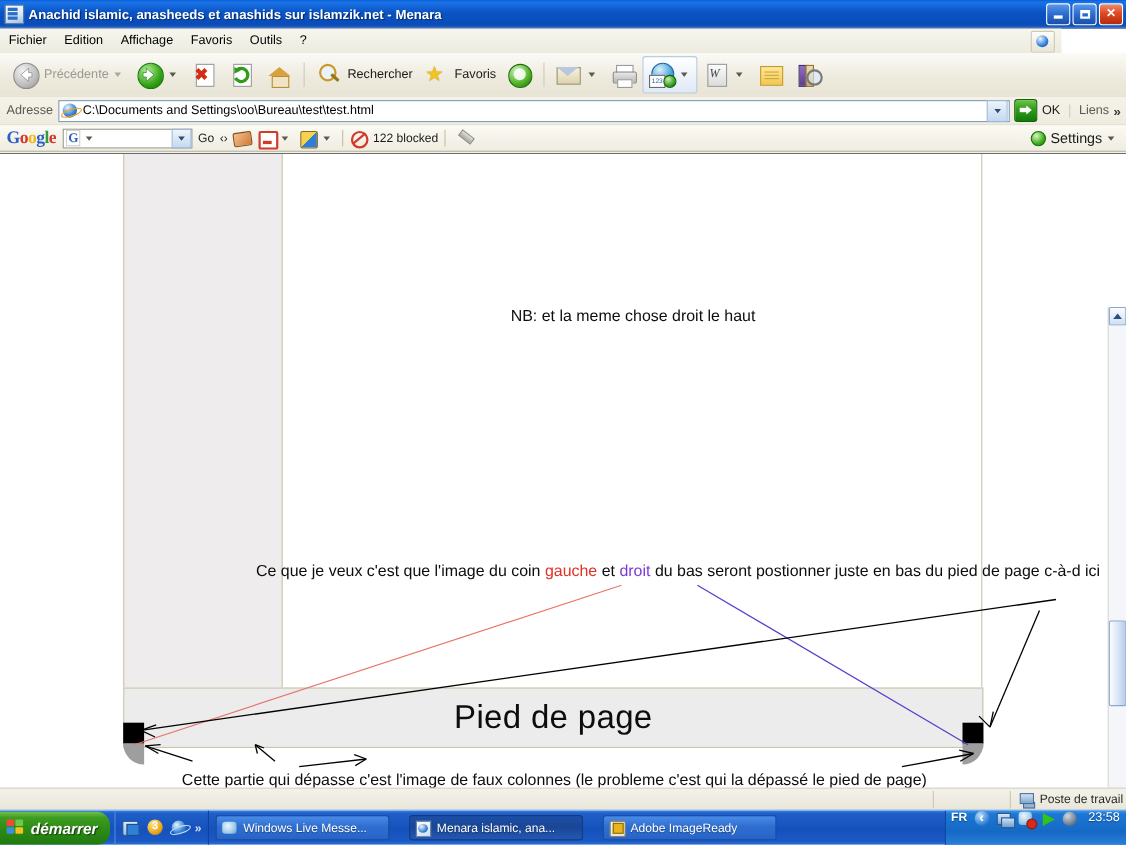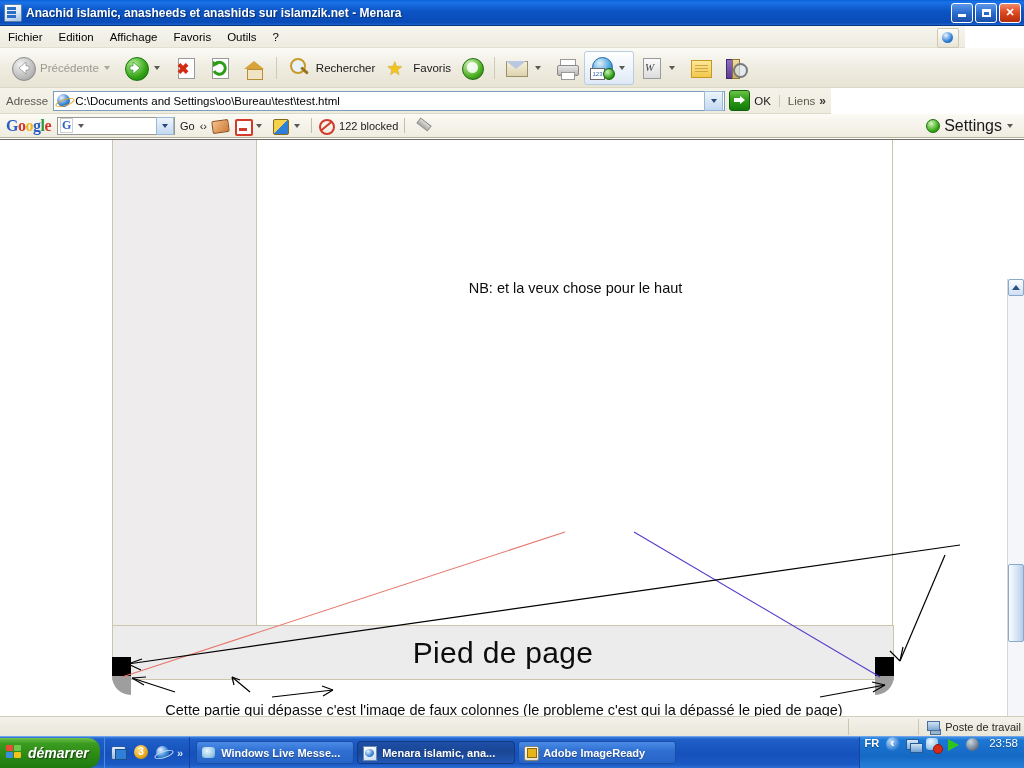--- a/index.html
+++ b/index.html
@@ -123,21 +123,21 @@
   
   .ic-note .n{position:absolute;left:3px;top:5px;width:19px;height:16px;background:linear-gradient(180deg,#fde89a,#f0c84c);border:1px solid #c69a22;}
   .ic-note .n:after{content:"";position:absolute;left:3px;top:4px;width:13px;height:1px;background:#cfa640;box-shadow:0 3px 0 #cfa640,0 6px 0 #cfa640;}
   
   .ic-book .b1{position:absolute;left:4px;top:4px;width:6px;height:18px;background:linear-gradient(180deg,#8f6fc0,#5c3d92);border:1px solid #422a6b;}
   .ic-book .b2{position:absolute;left:10px;top:4px;width:6px;height:18px;background:linear-gradient(180deg,#f0dca8,#cbae63);border:1px solid #8e7536;}
   .ic-book .lens{position:absolute;left:11px;top:8px;width:11px;height:11px;border-radius:50%;border:2px solid #7a7a7a;background:rgba(220,235,250,.65);}
 
   
   .addrbar{
-    position:absolute;left:0;top:88px;width:831px;height:26px;
+    position:absolute;left:0;top:88px;width:1024px;height:26px;
     background:linear-gradient(180deg,#f5f3e9 0%,#eeebdf 100%);
     display:flex;align-items:center;box-sizing:border-box;
     border-bottom:1px solid #dcd8c6;
   }
   .addr-label{font-size:11.5px;color:#5a5a52;padding:0 5px 0 6px;}
   .addr-box{
     flex:1 1 auto;height:20px;background:#fff;border:1px solid #7f9db9;
     display:flex;align-items:center;box-sizing:border-box;position:relative;
   }
   .addr-ie{width:16px;height:16px;margin:0 3px 0 2px;flex:0 0 auto;position:relative;}
@@ -197,21 +197,21 @@
   .gm-pop:after{content:"";position:absolute;left:2px;top:7px;width:8px;height:3px;background:#d23a2a;}
   .gm-opt{position:absolute;left:1px;top:1px;width:14px;height:14px;border-radius:2px;background:linear-gradient(135deg,#f5d24a 50%,#2f7fd6 50%);border:1px solid #8a6a18;}
   .gblock{width:16px;height:16px;position:relative;}
   .gblock:after{content:"";position:absolute;left:1px;top:1px;width:12px;height:12px;border:2px solid #d23a2a;border-radius:50%;}
   .gblock:before{content:"";position:absolute;left:1px;top:7px;width:15px;height:2px;background:#d23a2a;transform:rotate(-40deg);z-index:2;}
   .gsep{width:1px;height:15px;background:#c4bfa9;margin:0 6px;}
   .gpen{width:16px;height:16px;position:relative;margin-left:4px;}
   .gpen:after{content:"";position:absolute;left:2px;top:3px;width:12px;height:5px;background:linear-gradient(180deg,#e0e0dc,#a8a8a0);transform:rotate(38deg);border:1px solid #8a8a82;}
   .gset{position:absolute;right:6px;display:flex;align-items:center;}
   .gset .bulb{width:12px;height:12px;border-radius:50%;background:radial-gradient(circle at 35% 30%,#d9f5c0,#3fae1c 60%,#186f0a);border:1px solid #186f0a;margin-right:4px;}
-  .gset .lab{font-size:16px;color:#1a1a1a;}
+  .gset .lab{font-size:13px;color:#1a1a1a;}
 
   
   .viewport{
     position:absolute;left:0;top:139px;width:1024px;height:577px;
     background:#ffffff;border-top:1px solid #6e6e66;box-sizing:border-box;overflow:hidden;
   }
   .page-wrap{position:absolute;left:0;top:0;width:1008px;height:576px;overflow:hidden;}
 
   
   .fauxcol{
@@ -323,21 +323,21 @@
   }
   .qlaunch{display:flex;align-items:center;height:32px;padding:0 6px;
     border-left:1px solid #4a8ae4;border-right:1px solid #1340a0;margin-left:4px;gap:6px;}
   .ql{width:16px;height:16px;position:relative;}
   .ql-show:after{content:"";position:absolute;left:0;top:1px;width:13px;height:12px;background:linear-gradient(180deg,#dfeaf8,#9dbbdf);border:1px solid #2a5a9a;border-radius:2px;}
   .ql-show:before{content:"";position:absolute;left:4px;top:4px;width:10px;height:9px;background:#2f7fd6;border:1px solid #1a4f8f;z-index:2;}
   .ql-3:after{content:"3";position:absolute;left:1px;top:0px;width:14px;height:14px;border-radius:50%;background:radial-gradient(circle at 35% 30%,#ffe08a,#e8a81a 60%,#a87408);color:#fff;font-size:10px;font-weight:bold;text-align:center;line-height:14px;}
   .ql-ie:after{content:"";position:absolute;left:1px;top:1px;width:13px;height:13px;border-radius:50%;background:radial-gradient(circle at 35% 30%,#eaf4ff,#3a86d8 55%,#16518f);}
   .ql-ie:before{content:"";position:absolute;left:-1px;top:6px;width:18px;height:5px;border:1.5px solid #c8dcf4;border-radius:50%;transform:rotate(-18deg);z-index:2;}
   .ql-chev{color:#cfe0f5;font-size:11px;font-weight:bold;}
-  .tasks{display:flex;align-items:center;gap:3px;margin-left:6px;flex:1 1 auto;font-weight:bold;}
+  .tasks{display:flex;align-items:center;gap:18px;margin-left:6px;flex:1 1 auto;}
   .task{
     height:23px;min-width:0;flex:0 0 auto;width:158px;
     background:linear-gradient(180deg,#4a8ce8 0%,#2f6ed0 45%,#2764c8 100%);
     border:1px solid #1a4fa8;border-radius:3px;
     display:flex;align-items:center;padding:0 5px;box-sizing:border-box;
   }
   .task.active{background:linear-gradient(180deg,#1d4fa8 0%,#1a4694 45%,#2258b4 100%);border-color:#123a80;}
   .task .tic{width:15px;height:14px;flex:0 0 auto;margin-right:4px;position:relative;}
   .tic-msn:after{content:"";position:absolute;left:0;top:1px;width:13px;height:11px;background:radial-gradient(circle at 40% 35%,#eaf6ff,#9ecbe8 60%,#5f9fc8);border-radius:3px;}
   .tic-ie{}
@@ -549,23 +549,26 @@
       <div class="lab">Settings</div>
       <div class="caret"></div>
     </div>
   </div>
 
   <div class="viewport">
     <div class="page-wrap">
 
       <div class="fauxcol"></div>
       <div class="content">
-        <div class="nb-text">NB: et la veux chose pour le haut</div>
-      </div>
-
+        <div class="nb-text">NB: et la meme chose droit le haut</div>
+      </div>
+
+      <div class="para">
+        <span>Ce  que je veux c'est  que l'image du coin </span><span class="w-gauche">gauche</span><span> et </span><span class="w-droit">droit</span><span> du bas seront postionner juste en bas du pied de page c-à-d ici</span>
+      </div>
 
       <div class="footer">
         <div class="footer-title">Pied de page</div>
       </div>
 
       <div class="corner left">
         <div class="sq"></div>
         <div class="qc"></div>
       </div>
       <div class="corner right">

